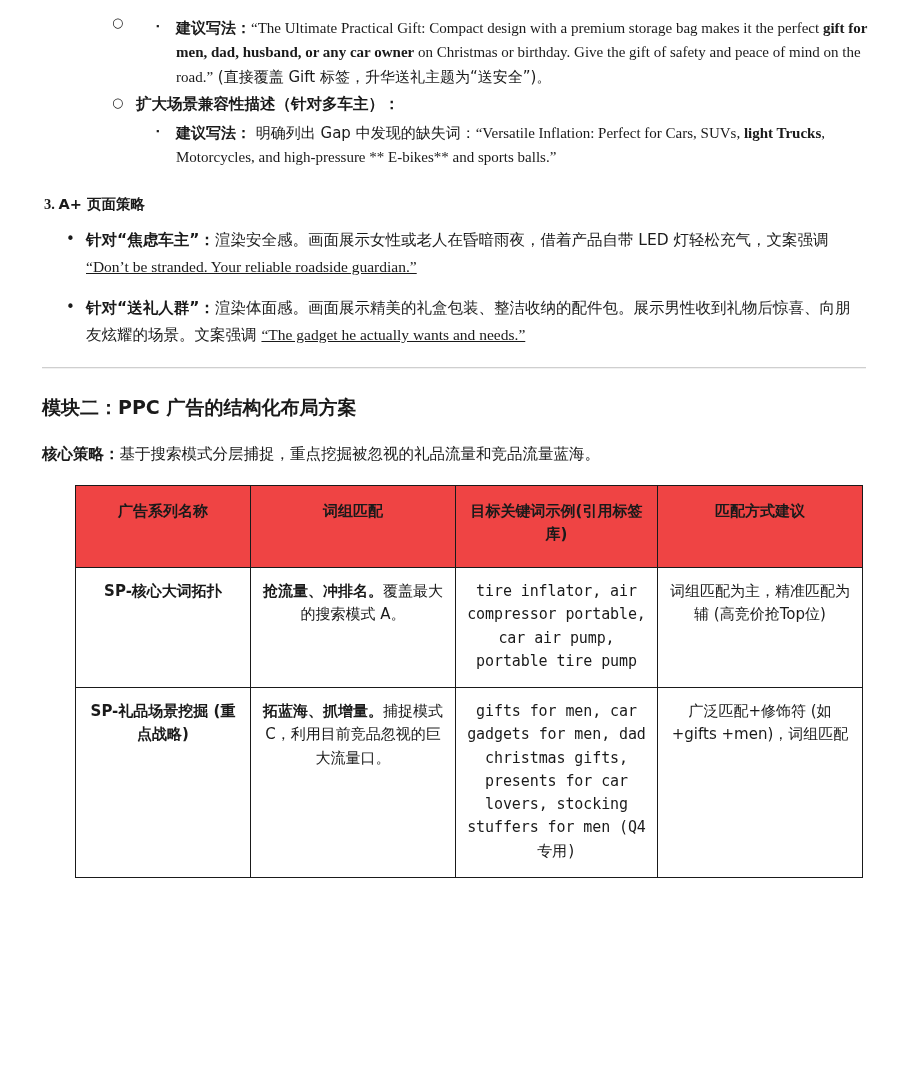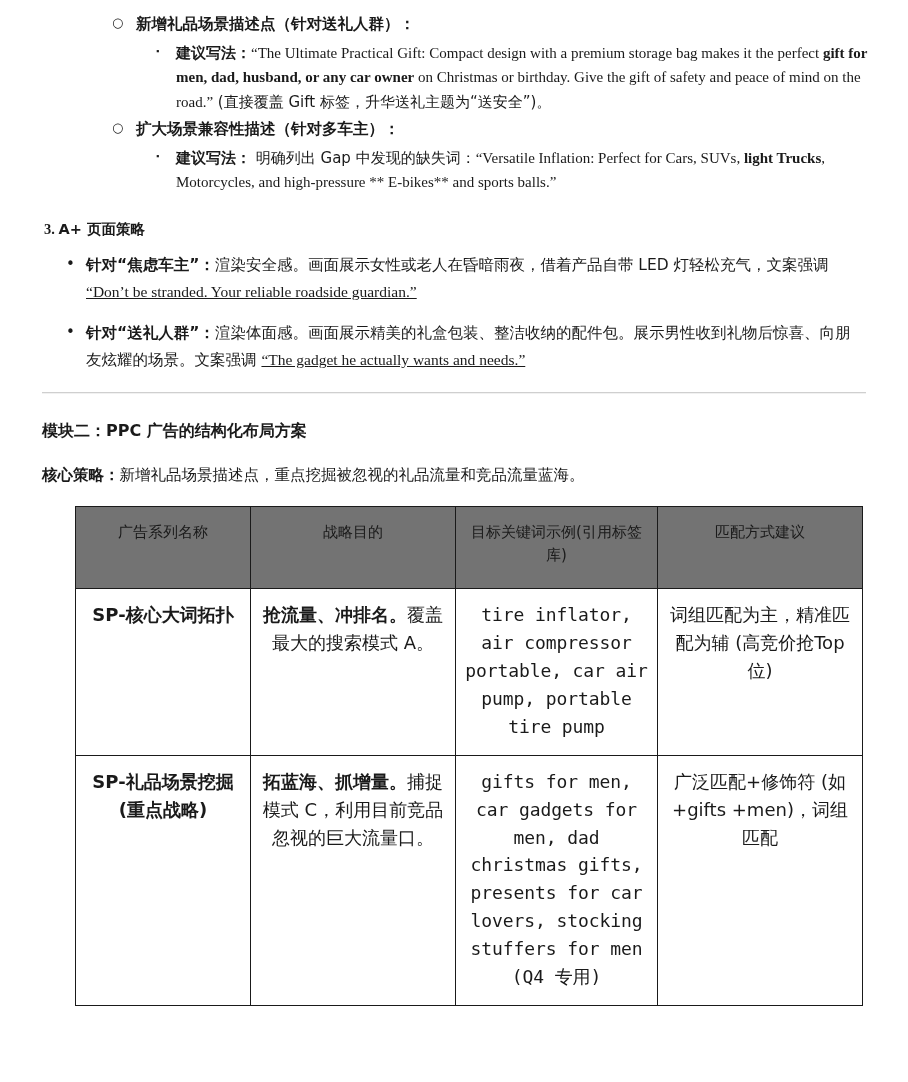--- a/index.html
+++ b/index.html
@@ -82,21 +82,21 @@
   h3.sec-num {
     margin: 24px 0 14px 8px;
     padding: 0 10px 0 36px;
     font-size: 14.5px;
     font-weight: bold;
     line-height: 1.4;
   }
   h2.module-title {
     margin: 0 0 22px 0;
     padding: 0 0 0 42px;
-    font-size: 16px;
+    font-size: 19px;
     font-weight: bold;
     line-height: 1.35;
   }
   p.core-strategy {
     margin: 0 0 18px 0;
     padding: 0 40px 0 42px;
     font-size: 15.5px;
     line-height: 1.6;
   }
 
@@ -121,36 +121,36 @@
     border: 1.6px solid #1a1a1a;
     background: #ffffff;
   }
   table.ppc col.c1 { width: 175px; }
   table.ppc col.c2 { width: 205px; }
   table.ppc col.c3 { width: 202px; }
   table.ppc col.c4 { width: 205px; }
 
   table.ppc th {
     border: 1.4px solid #1a1a1a;
-    background: #737373;
+    background: #ef4444;
     font-family: "DejaVu Sans", "Liberation Sans", sans-serif;
     font-size: 15px;
-    font-weight: normal;
+    font-weight: bold;
     text-align: center;
     vertical-align: top;
     padding: 14px 8px 22px 8px;
     line-height: 1.5;
   }
   table.ppc td {
     border: 1.4px solid #1a1a1a;
     vertical-align: top;
     text-align: center;
     padding: 12px 9px 14px 9px;
     line-height: 1.55;
-    font-size: 18px;
+    font-size: 15px;
   }
   td.col-name {
     font-weight: bold;
     font-size: 15px;
   }
   td.col-goal {
     font-size: 15px;
   }
   td.col-kw {
     font-family: "DejaVu Sans Mono", "Liberation Mono", monospace;
@@ -167,21 +167,20 @@
 </style>
 </head>
 <body>
 
 <div class="page">
 
   <div class="spacer-top"></div>
 
   <div class="lvl2 zh">
     <span class="marker">○</span>
-    <b>新增礼品场景描述点（针对送礼人群）：</b>
   </div>
 
   <div class="lvl3">
     <span class="marker">▪</span>
     <b class="zh">建议写法：</b><span>“The Ultimate Practical Gift: Compact design with a premium storage bag makes it the perfect </span><b>gift for men, dad, husband, or any car owner</b><span> on Christmas or birthday. Give the gift of safety and peace of mind on the road.”</span><span class="zh"> (直接覆盖 Gift 标签，升华送礼主题为“送安全”)。</span>
   </div>
 
   <div class="lvl2 zh">
     <span class="marker">○</span>
     <b>扩大场景兼容性描述（针对多车主）：</b>
@@ -207,35 +206,35 @@
     <b>针对“送礼人群”：</b><span>渲染体面感。画面展示精美的礼盒包装、整洁收纳的配件包。展示男性收到礼物后惊喜、向朋友炫耀的场景。文案强调 </span><span class="mono-ish">“The gadget he actually wants and needs.”</span>
   </div>
 
   <hr class="divider">
 
   <h2 class="module-title">
     <span class="zh">模块二：</span><span class="zh">PPC 广告的结构化布局方案</span>
   </h2>
 
   <p class="core-strategy zh">
-    <b>核心策略：</b><span>新增礼品场景描述点，重点挖掘被忽视的礼品流量和竞品流量蓝海。</span>
+    <b>核心策略：</b><span>基于搜索模式分层捕捉，重点挖掘被忽视的礼品流量和竞品流量蓝海。</span>
   </p>
 
   <div class="tbl-wrap">
     <table class="ppc">
       <colgroup>
         <col class="c1">
           <col class="c2">
           <col class="c3">
           <col class="c4">
       </colgroup>
       <thead>
         <tr>
           <th class="zh">广告系列名称</th>
-          <th class="zh">战略目的</th>
+          <th class="zh">词组匹配</th>
           <th class="zh">目标关键词示例(引用标签库)</th>
           <th class="zh">匹配方式建议</th>
         </tr>
       </thead>
       <tbody>
         <tr>
           <td class="col-name zh">SP-核心大词拓扑</td>
           <td class="col-goal zh"><b class="goal-strong">抢流量、冲排名。</b><span>覆盖最大的搜索模式 A。</span></td>
           <td class="col-kw">tire inflator, air compressor portable, car air pump, portable tire pump</td>
           <td class="col-match zh">词组匹配为主，精准匹配为辅 (高竞价抢Top位)</td>

